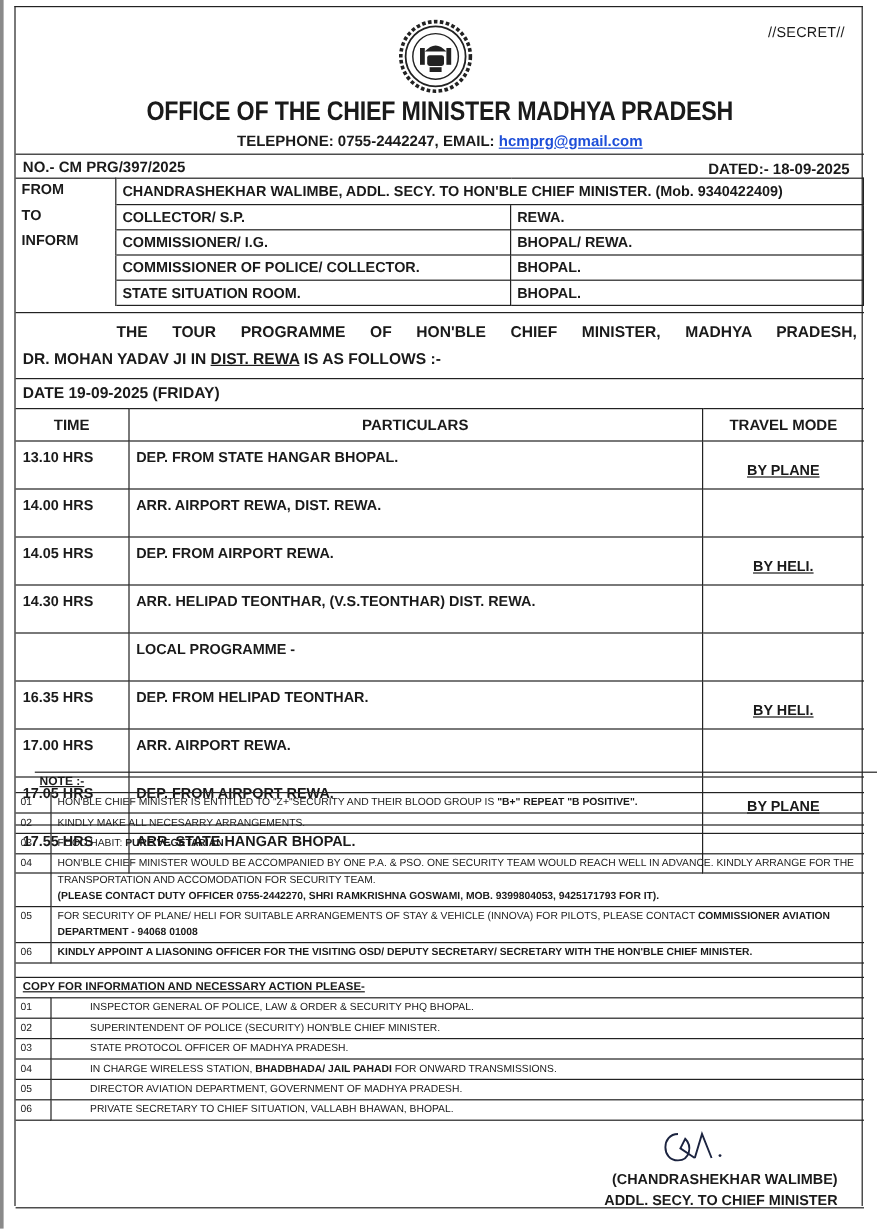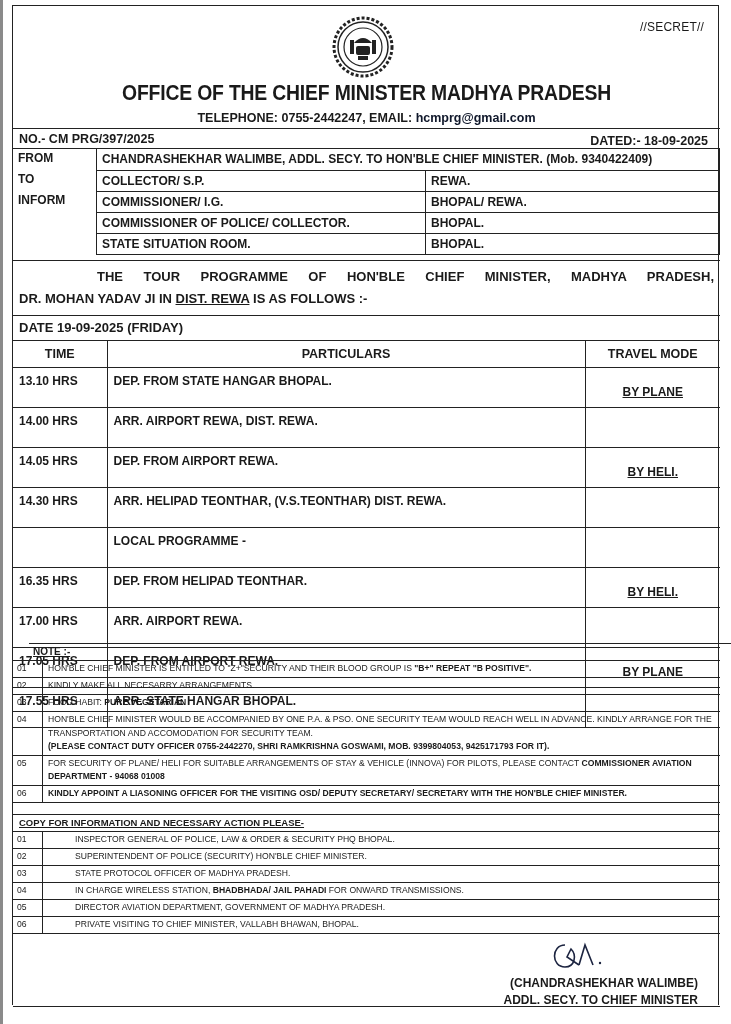--- a/index.html
+++ b/index.html
@@ -6,21 +6,21 @@
   body { width:731px; height:1024px; position:relative; overflow:hidden;
          font-family:"Liberation Sans", sans-serif; color:#1a1a1a; }
   .leftbar { position:absolute; left:0; top:0; width:3px; height:1024px; background:#8a8a8a; }
   .page { position:absolute; left:12px; top:5px; width:707px; height:1000px;
           border:1.5px solid #222; border-bottom:none; box-sizing:border-box; }
   .secret { position:absolute; right:14px; top:14px; font-size:12px; font-weight:normal; letter-spacing:0.2px; }
   .emblem { position:absolute; left:319px; top:10px; width:62px; height:62px; }
   .title { position:absolute; left:0; width:707px; top:74px; text-align:center;
            font-size:22.5px; font-weight:bold; letter-spacing:-0.2px; transform:scaleX(0.86); transform-origin:center; }
   .contact { position:absolute; left:0; width:707px; top:105px; text-align:center; font-size:12.5px; font-weight:bold; }
-  .contact .email { color:#0f172a; font-weight:bold;text-align:right; }
+  .contact .email { color:#1d4ed8; text-decoration:underline; font-weight:bold;text-align:right; }
   .refrow { position:absolute; left:0; top:122px; width:707px; height:22px; border-top:1.5px solid #222; font-size:12.5px; font-weight:bold; }
   .refrow .no { position:absolute; left:6px; top:3px; }
   .refrow .date { position:absolute; right:12px; top:5px; }
   table { border-collapse:collapse; }
   .addr { position:absolute; left:0; top:142px; width:707px; font-size:12px; font-weight:bold; }
   .addr td { border:1.3px solid #222; height:19px; padding:0 5px; vertical-align:middle; }
   .addr td.lbl { width:73px; vertical-align:top; padding-top:2px; border-top:none; border-bottom:none; border-left:none; }
   .addr tr:first-child td.lbl { border-top:1.3px solid #222;margin-left:40px; }
   .addr td.plc { width:283px; }
   .tourtext { position:absolute; left:0; top:254px; width:707px; box-sizing:border-box; border-top:1.3px solid #222;
@@ -241,21 +241,21 @@
     <tr>
           <td class="n">04</td>
           <td><span>IN CHARGE WIRELESS STATION, </span><span class="b">BHADBHADA/ JAIL PAHADI</span><span> FOR ONWARD TRANSMISSIONS.</span></td>
         </tr>
     <tr>
           <td class="n">05</td>
           <td>DIRECTOR AVIATION DEPARTMENT, GOVERNMENT OF MADHYA PRADESH.</td>
         </tr>
     <tr>
           <td class="n">06</td>
-          <td>PRIVATE VISITING TO CHIEF MINISTER, VALLABH BHAWAN, BHOPAL.</td>
+          <td>PRIVATE SECRETARY TO CHIEF SITUATION, VALLABH BHAWAN, BHOPAL.</td>
         </tr>
   </tbody>
     </table>
 
   <div class="sigbox">
     <svg class="signature" viewBox="0 0 70 36">
       <path d="M20 8 C6 8 6 30 20 30 C30 30 32 18 26 12 L22 20 L34 28" fill="none" stroke="#1c2440" stroke-width="1.6"></path>
       <path d="M34 28 L40 8 L48 28" fill="none" stroke="#1c2440" stroke-width="1.6"></path>
       <circle cx="55" cy="26" r="1.2" fill="#1c2440"></circle>
     </svg>

